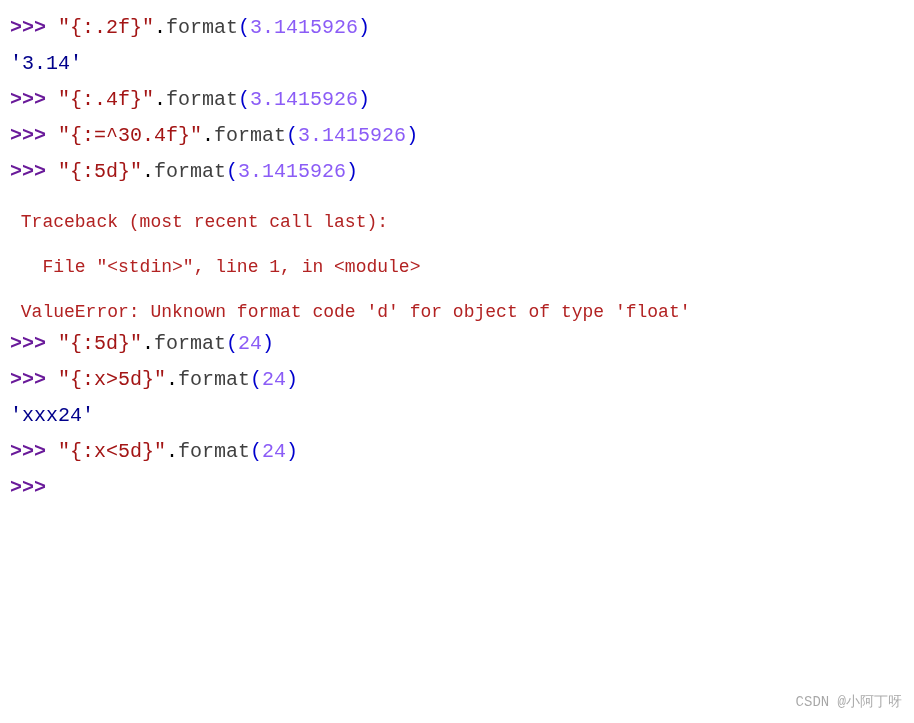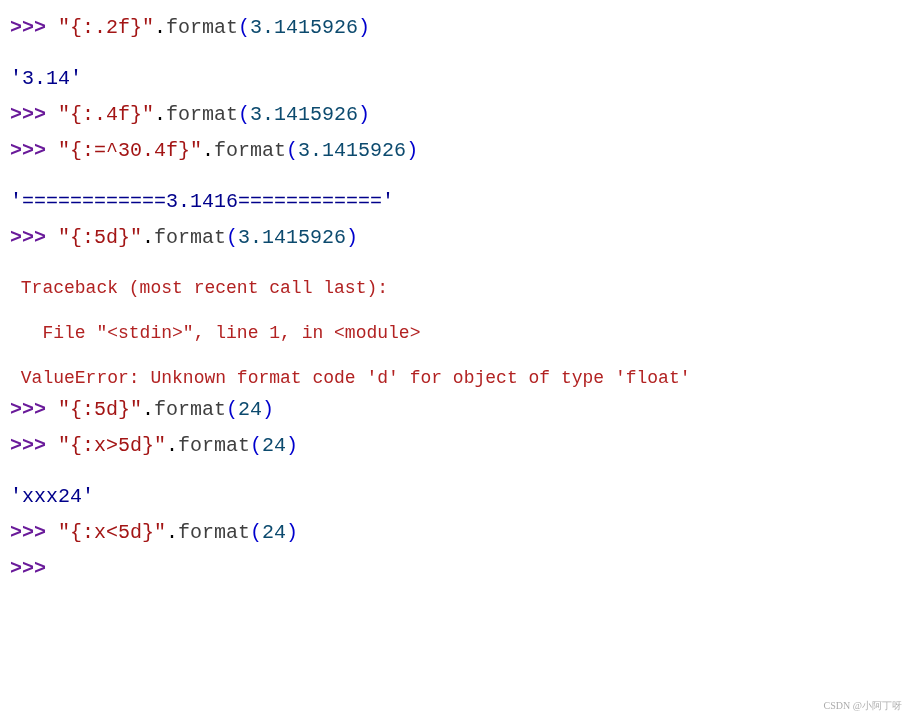--- a/index.html
+++ b/index.html
@@ -16,47 +16,46 @@
     height: 723px;
   }
   .line {
     white-space: pre;
   }
   .prompt { color: #6a1b9a; font-weight: bold; }
   .string { color: #a31515; }
   .dot-call { color: #000000; }
   .method { color: #404040; }
   .paren { color: #0000cd; }
-  .number { color: #0c4a6e; text-align: right; }
-  .output { color: #00008b; margin-top: 15px; }
+  .number { color: #8b5cf6; text-align: right; }
+  .output { color: #00008b; }
   .error { color: #b22222; }
   .error-line {
     font-size: 18px;
     line-height: 1.4;
     white-space: pre;
     margin-top: 20px;
   }
   .watermark {
     position: absolute;
     bottom: 8px;
     right: 12px;
     color: rgba(0,0,0,0.35);
-    font-family: Liberation Serif, serif;
-    font-size: 10px;
+    font-family: Liberation Mono, monospace;
+    font-size: 14px;
   }
 </style>
 </head>
 <body>
 
 <div id="terminal">
     <div class="line"><span class="prompt">&gt;&gt;&gt; </span><span class="string">"{:.2f}"</span><span class="dot-call">.</span><span class="method">format</span><span class="paren">(</span><span class="number">3.1415926</span><span class="paren">)</span></div>
     <div class="line output">'3.14'</div>
     <div class="line"><span class="prompt">&gt;&gt;&gt; </span><span class="string">"{:.4f}"</span><span class="dot-call">.</span><span class="method">format</span><span class="paren">(</span><span class="number">3.1415926</span><span class="paren">)</span></div>
     <div class="line"><span class="prompt">&gt;&gt;&gt; </span><span class="string">"{:=^30.4f}"</span><span class="dot-call">.</span><span class="method">format</span><span class="paren">(</span><span class="number">3.1415926</span><span class="paren">)</span></div>
-    <div class="line output">'============3.1416============'</div>
     <div class="line"><span class="prompt">&gt;&gt;&gt; </span><span class="string">"{:5d}"</span><span class="dot-call">.</span><span class="method">format</span><span class="paren">(</span><span class="number">3.1415926</span><span class="paren">)</span></div>
     <div class="error-line error"> Traceback (most recent call last):</div>
     <div class="error-line error">   File "&lt;stdin&gt;", line 1, in &lt;module&gt;</div>
     <div class="error-line error"> ValueError: Unknown format code 'd' for object of type 'float'</div>
     <div class="line"><span class="prompt">&gt;&gt;&gt; </span><span class="string">"{:5d}"</span><span class="dot-call">.</span><span class="method">format</span><span class="paren">(</span><span class="number">24</span><span class="paren">)</span></div>
     <div class="line"><span class="prompt">&gt;&gt;&gt; </span><span class="string">"{:x&gt;5d}"</span><span class="dot-call">.</span><span class="method">format</span><span class="paren">(</span><span class="number">24</span><span class="paren">)</span></div>
     <div class="line output">'xxx24'</div>
     <div class="line"><span class="prompt">&gt;&gt;&gt; </span><span class="string">"{:x&lt;5d}"</span><span class="dot-call">.</span><span class="method">format</span><span class="paren">(</span><span class="number">24</span><span class="paren">)</span></div>
     <div class="line"><span class="prompt">&gt;&gt;&gt; </span></div>
   </div>

